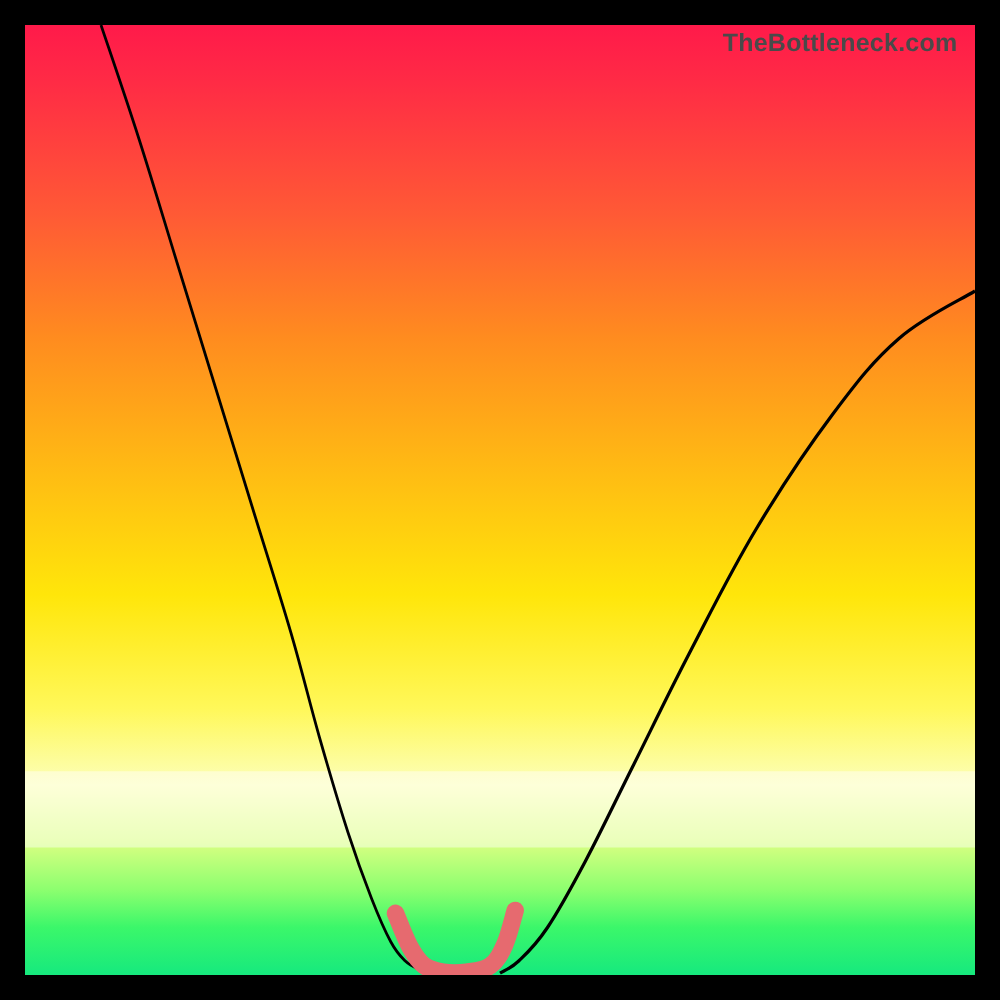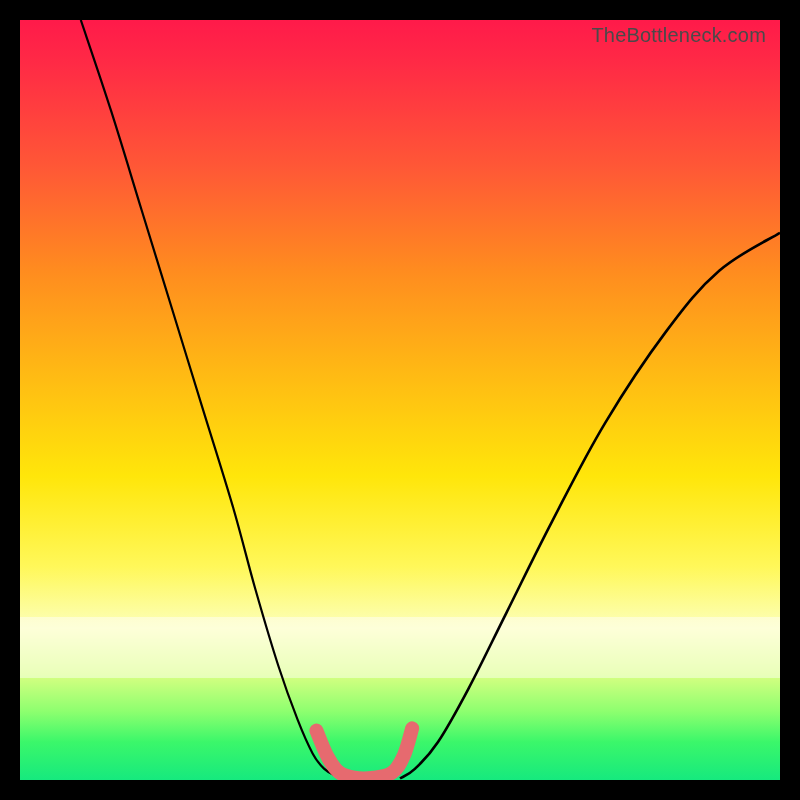--- a/index.html
+++ b/index.html
@@ -14,21 +14,21 @@
       #ffb814 46%,
       #ffe60a 60%,
       #fff85a 72%,
       #fcffb9 80%,
       #d9ff82 86%,
       #8dff6f 91%,
       #3bf76a 95%,
       #16e97e 100%);
   }
   .pale-band{position:absolute;left:0;right:0;top:78.6%;height:8%;background:rgba(255,255,255,.45);mix-blend-mode:screen}
-  .watermark{position:absolute;top:4px;right:14px;color:#4a4a4a;font-size:20px;font-weight:400;letter-spacing:.2px}
+  .watermark{position:absolute;top:4px;right:14px;color:#4a4a4a;font-size:20px;font-weight:700;letter-spacing:.2px}
   svg{position:absolute;inset:0}
   .curve{fill:none;stroke:#000;stroke-width:2.2}
   .curve.right{stroke-width:2.6}
   .floor{fill:none;stroke:#e66a6f;stroke-width:14;stroke-linecap:round;stroke-linejoin:round}
 </style>
 </head>
 <body>
 
 <div class="frame">
   <div class="plot">

